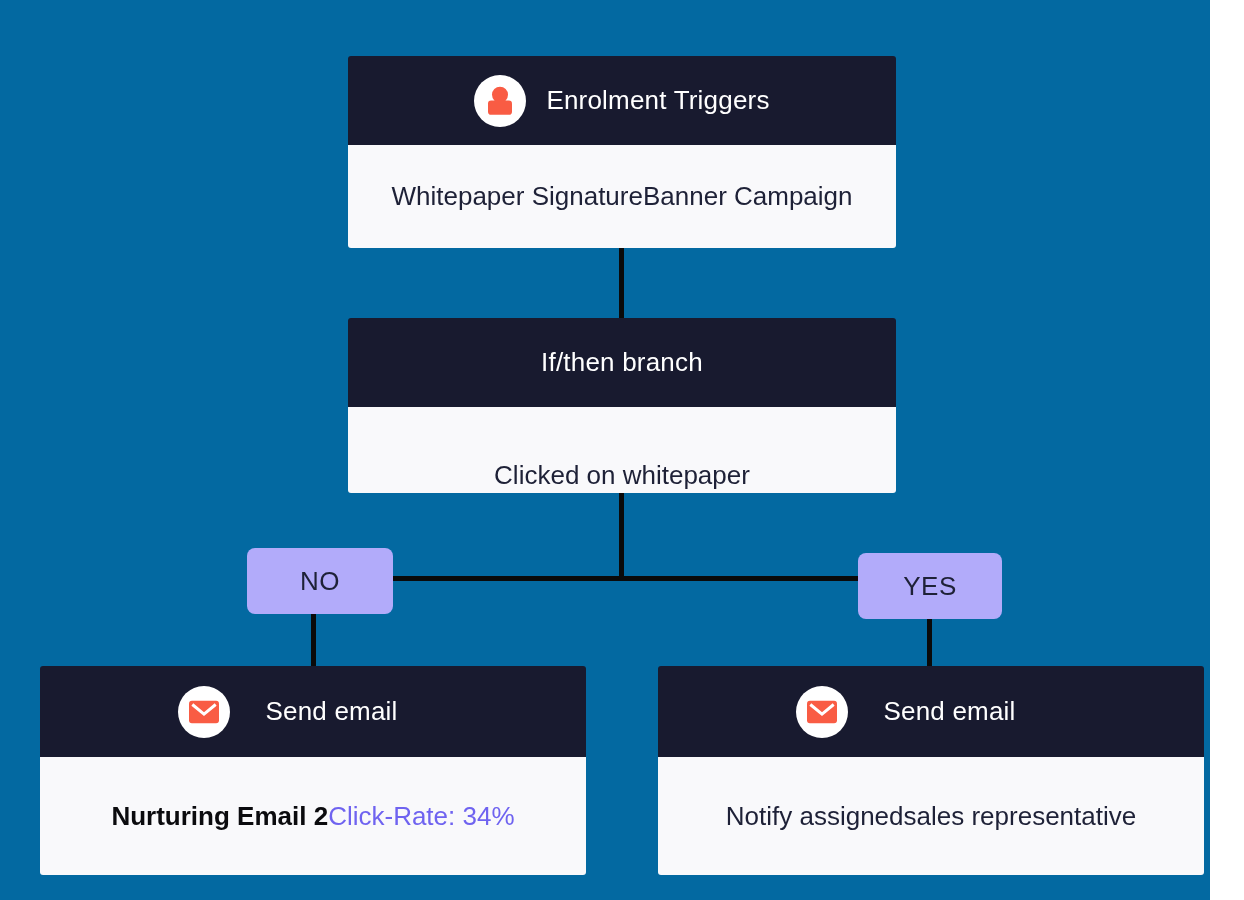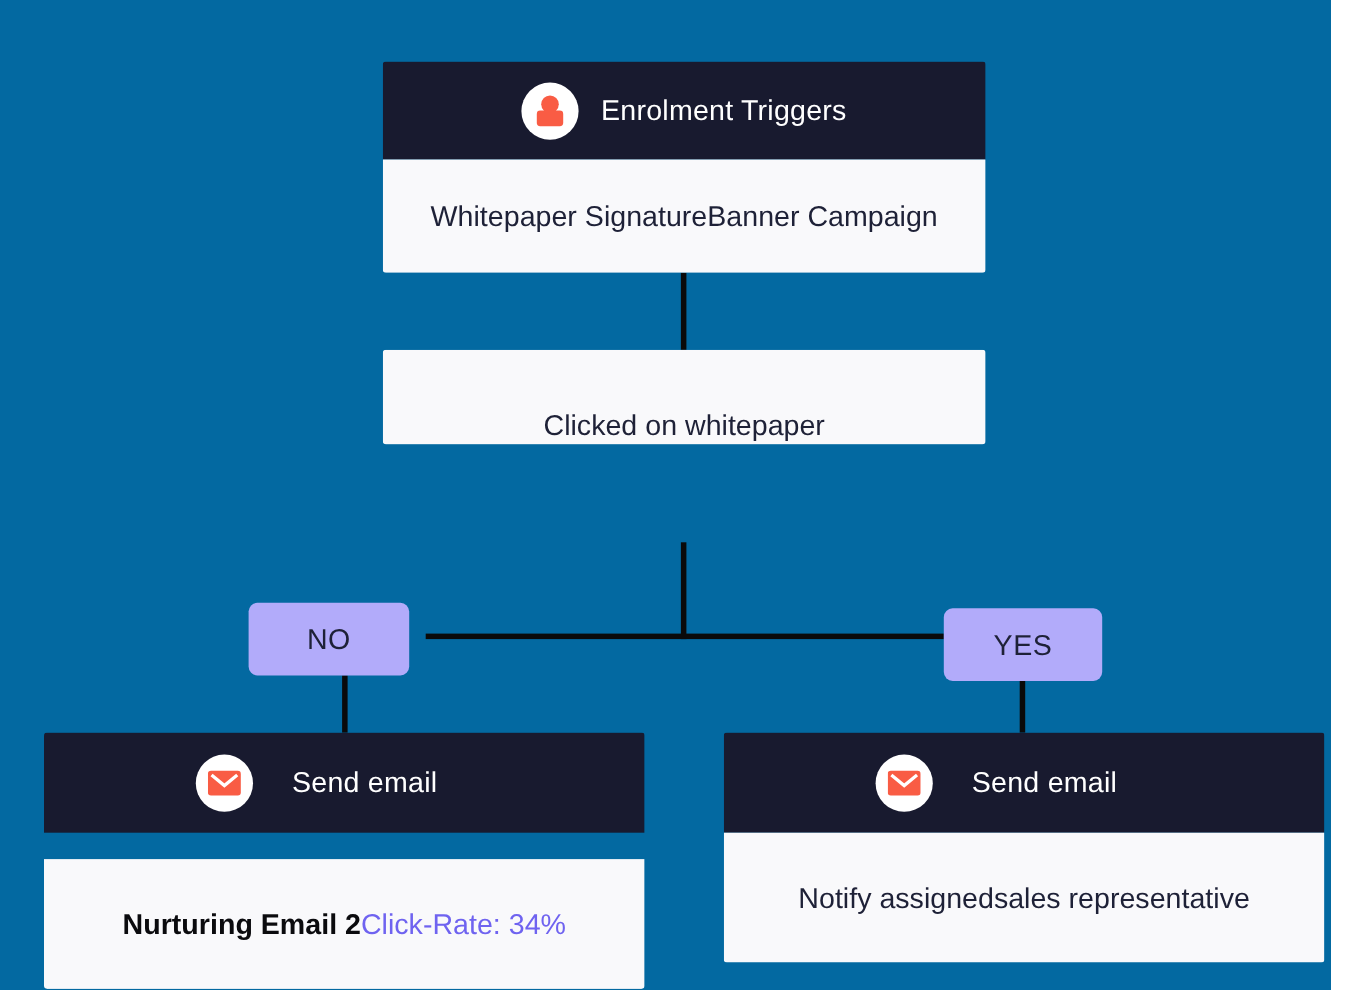--- a/index.html
+++ b/index.html
@@ -103,41 +103,46 @@
         <span>Enrolment Triggers</span>
       </span>
     </div>
     <div class="node-body" style="height:103px;">
       <div>Whitepaper Signature</div>
       <div>Banner Campaign</div>
     </div>
   </div>
 
   <div class="node" style="left:348px;top:318px;width:548px;">
+    <div class="node-header" style="height:89px;">
+      <span class="header-group">
+        <span>If/then branch</span>
+      </span>
+    </div>
     <div class="node-body" style="height:86px;align-items:flex-end;">
       <div>Clicked on whitepaper</div>
     </div>
   </div>
 
-  <div class="chip" style="left:226px;top:548px;width:146px;height:66px;">NO</div>
+  <div class="chip" style="left:247px;top:548px;width:146px;height:66px;">NO</div>
   <div class="chip" style="left:858px;top:553px;width:144px;height:66px;">YES</div>
 
   <div class="node" style="left:40px;top:666px;width:546px;">
     <div class="node-header shift-left" style="height:91px;">
       <span class="header-group">
         <span class="icon-circle">
           <svg width="30" height="24" viewBox="0 0 36 28" aria-hidden="true">
             <rect x="0" y="0.5" width="36" height="27" rx="3.5" fill="var(--accent-orange)"></rect>
             <polyline points="4,5 18,16.5 32,5" fill="none" stroke="#ffffff" stroke-width="3.6"></polyline>
           </svg>
         </span>
         <span>Send email</span>
       </span>
     </div>
-    <div class="node-body" style="height:118px;margin-top:24px;">
+    <div class="node-body" style="height:118px;">
       <div class="strong-line">Nurturing Email 2</div>
       <div class="metric-line">Click-Rate: 34%</div>
     </div>
   </div>
 
   <div class="node" style="left:658px;top:666px;width:546px;">
     <div class="node-header shift-left" style="height:91px;">
       <span class="header-group">
         <span class="icon-circle">
           <svg width="30" height="24" viewBox="0 0 36 28" aria-hidden="true">

